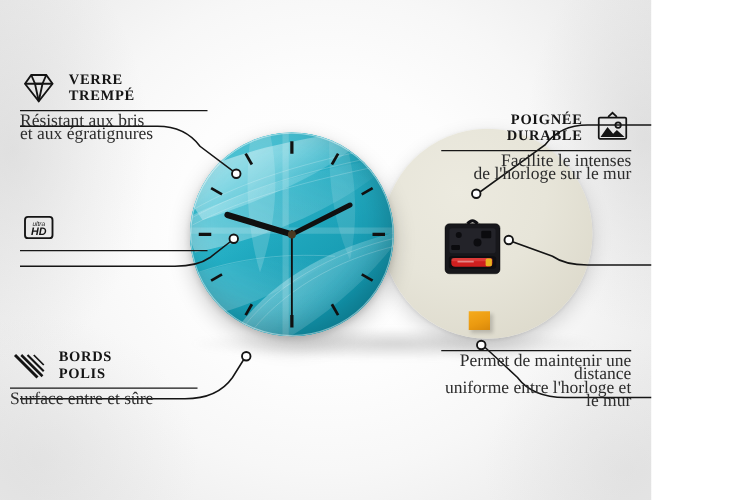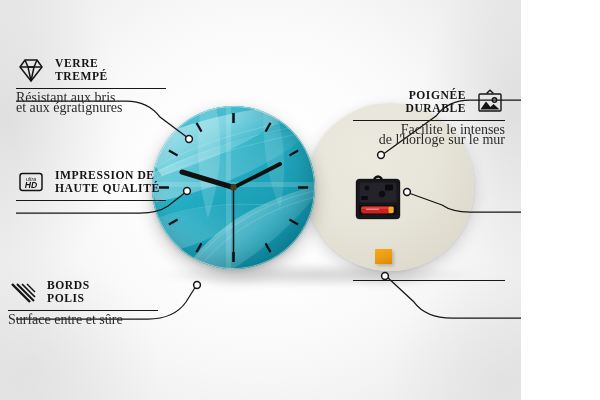--- a/index.html
+++ b/index.html
@@ -234,22 +234,20 @@
 
   <div class="feat left" id="f-impr">
     <div class="feat-head">
       <span class="feat-icon">
         <svg viewBox="0 0 30 30" width="30" height="30">
           <rect x="4" y="6.5" width="22" height="17" rx="2.4" fill="none" stroke="#141414" stroke-width="1.5"></rect>
           <text x="15" y="14" font-family="Liberation Sans, sans-serif" font-size="5.2" text-anchor="middle" fill="#141414">ultra</text>
           <text x="15" y="21.4" font-family="Liberation Sans, sans-serif" font-size="8.6" font-weight="bold" text-anchor="middle" fill="#141414">HD</text>
         </svg>
       </span>
-      <span class="feat-title">IMPRESSION DE
-HAUTE QUALITÉ</span>
     </div>
     <div class="rule"></div>
   </div>
 
   <div class="feat left" id="f-bords">
     <div class="feat-head">
       <span class="feat-icon">
         <svg viewBox="0 0 30 30" width="30" height="30" stroke="#141414" fill="none">
           <path d="M4 7 L22 25" stroke-width="2.4"></path>
           <path d="M9 7 L26 24" stroke-width="2"></path>
@@ -278,15 +276,17 @@
 DURABLE</span>
     </div>
     <div class="rule"></div>
     <div class="feat-desc">Facilite le intenses
 de l'horloge sur le mur</div>
   </div>
 
 
   <div class="feat right" id="f-entre">
     <div class="rule"></div>
+    <div class="feat-desc">Permet de maintenir une distance
+uniforme entre l'horloge et le mur</div>
   </div>
 
 </div>
 
 </body></html>

